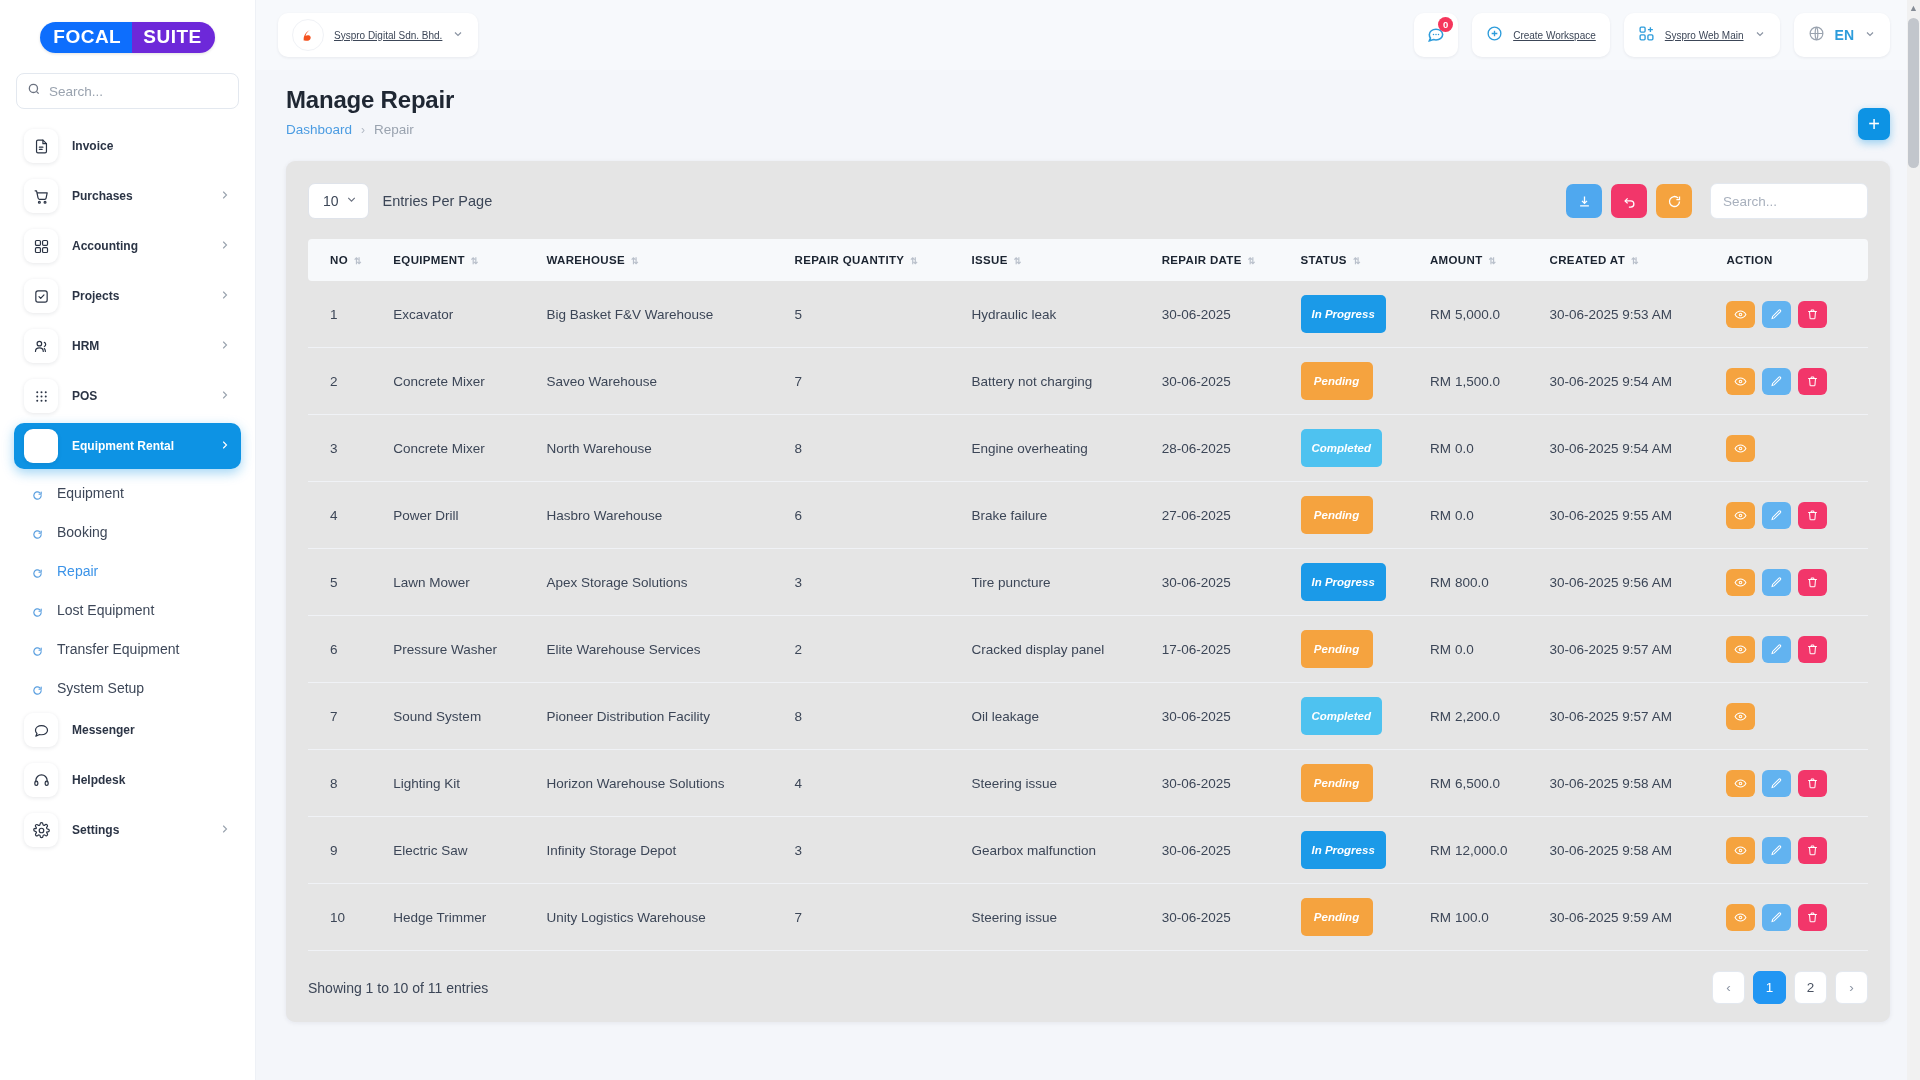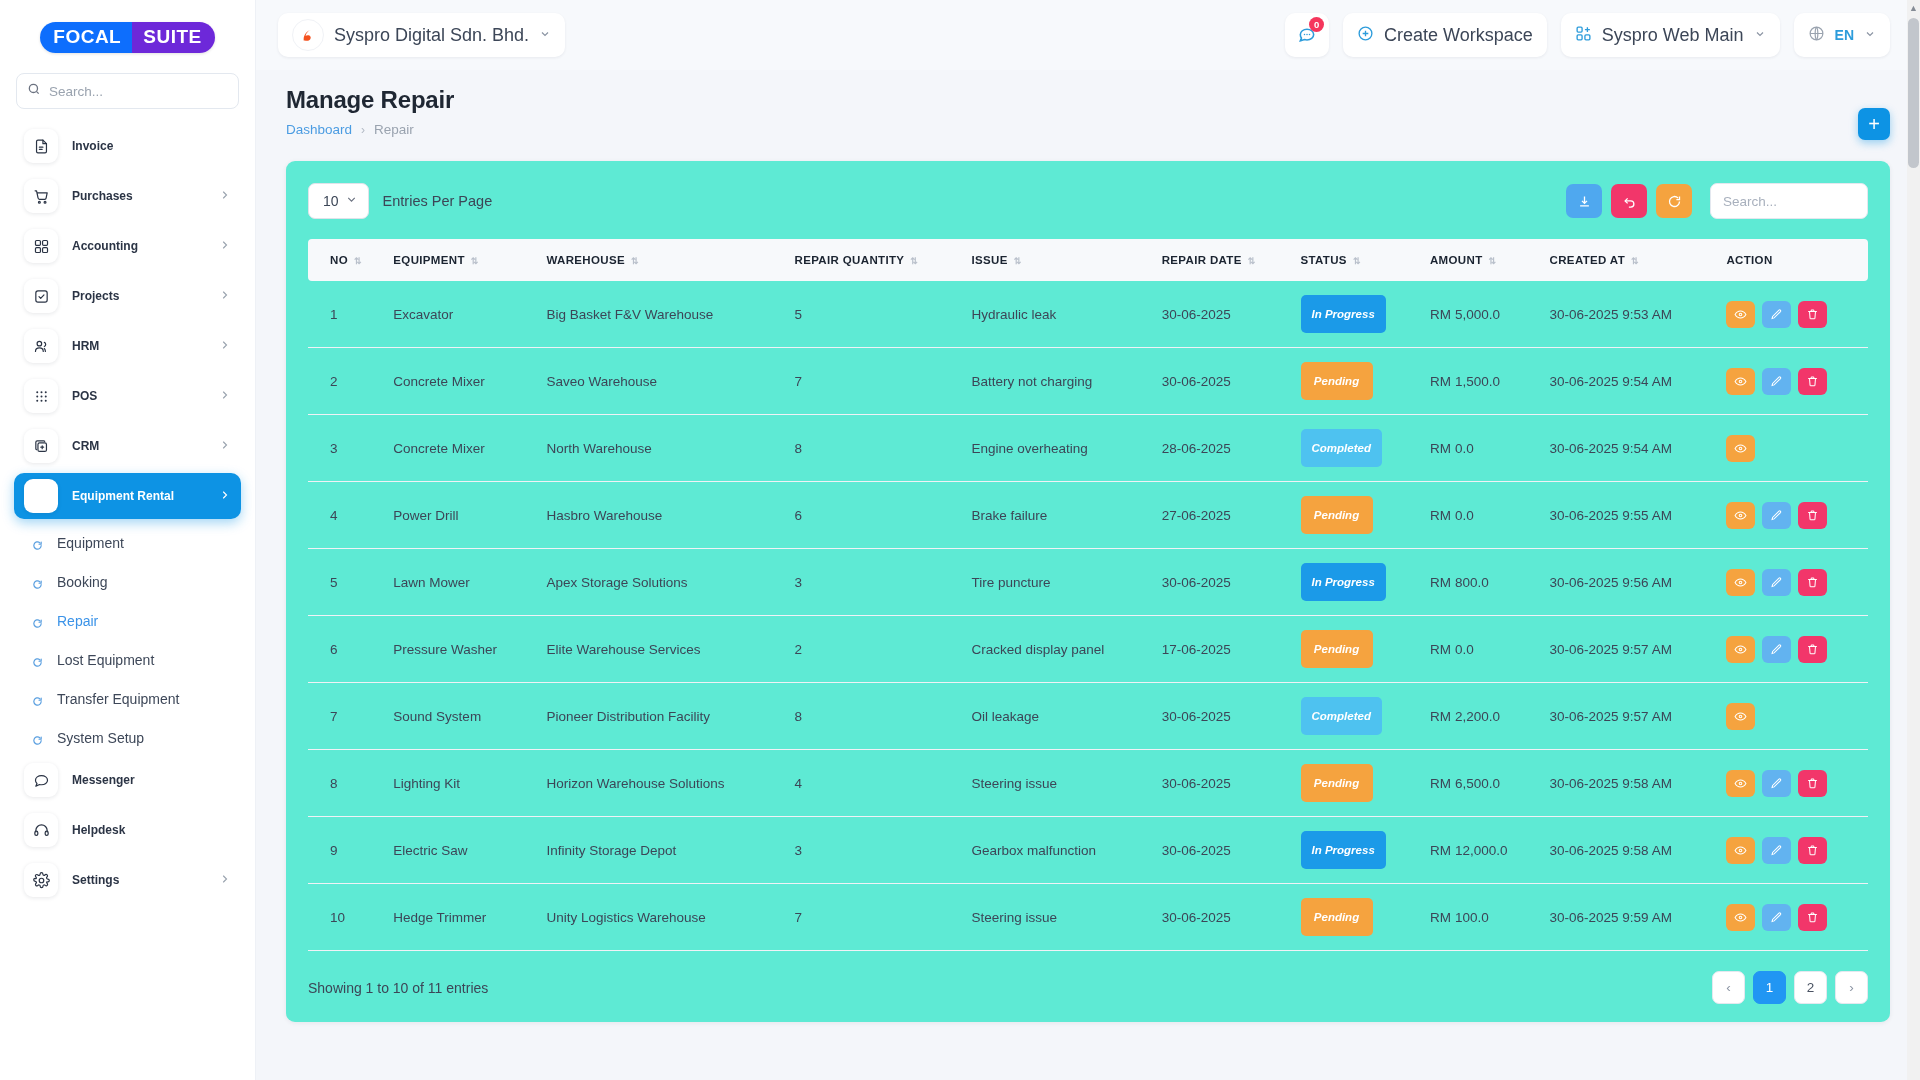--- a/index.html
+++ b/index.html
@@ -68,21 +68,21 @@
 
   
   #topbar {
     height: 70px; background:#f7f9fc; display:flex; align-items:center;
     padding: 0 30px 0 22px; gap: 14px; flex:0 0 70px;
   }
   .pill {
     background:#fff; border-radius: 10px; height: 44px; display:flex; align-items:center;
     gap:10px; padding: 0 14px; box-shadow: 0 1px 3px rgba(22,34,51,.07); cursor:pointer;
   }
-  .pill .txt { font-size: 18px; color:#3c4657; }
+  .pill .txt { font-size: 10px; color:#3c4657;text-decoration:underline; }
   .company-logo {
     width: 32px; height:32px; border-radius:50%; background:#fff;
     border:1px solid #f0f2f6; display:flex; align-items:center; justify-content:center;
     flex:0 0 32px;
   }
   .spacer { flex:1; }
   .chat-btn {
     width:44px; height:44px; border-radius:10px; background:#fff; position:relative;
     display:flex; align-items:center; justify-content:center; cursor:pointer;
     box-shadow: 0 1px 3px rgba(22,34,51,.07);
@@ -104,21 +104,21 @@
 
   .add-fab {
     position:absolute; right:30px; top:108px; width:32px; height:32px;
     background:#0d93e4; border-radius:7px; color:#fff; font-size:20px; line-height:1;
     display:flex; align-items:center; justify-content:center; cursor:pointer;
     box-shadow: 0 3px 9px rgba(13,147,228,.4);
   }
 
   
   .card {
-    margin: 24px 30px 0 30px; background:#5eead4; border-radius:9px;
+    margin: 24px 30px 0 30px; background:#e5e5e5; border-radius:9px;
     box-shadow: 0 1px 5px rgba(22,34,51,.07); padding: 22px 22px 18px 22px;
     display:flex; flex-direction:column; overflow:hidden;
   }
   .card-top { display:flex; align-items:center; margin-bottom: 20px; }
   .epp {
     display:flex; align-items:center; gap:6px; border:1px solid #dfe3ea; border-radius:7px;
     height:36px; padding: 0 10px 0 14px; cursor:pointer; background:#fff;
   }
   .epp .n { font-size:14px; color:#3c4657; }
   .epp-label { font-size:14.5px; color:#3c4657; margin-left:14px; }
@@ -280,33 +280,20 @@
             <circle cx="18" cy="6" r="1.4"></circle>
             <circle cx="6" cy="12" r="1.4"></circle>
             <circle cx="12" cy="12" r="1.4"></circle>
             <circle cx="18" cy="12" r="1.4"></circle>
             <circle cx="6" cy="18" r="1.4"></circle>
             <circle cx="12" cy="18" r="1.4"></circle>
             <circle cx="18" cy="18" r="1.4"></circle>
           </svg>
         </span>
       <span class="lbl">POS</span>
-      <span class="chev"><svg width="12" height="12" viewBox="0 0 24 24" fill="none" stroke="#9aa3af" stroke-width="2.3" stroke-linecap="round">
-            <path d="M9 6l6 6-6 6"></path>
-          </svg></span>
-    </div>
-    <div class="nav-item">
-      <span class="ico">
-          <svg width="17" height="17" viewBox="0 0 24 24" fill="none" stroke="#2b3445" stroke-width="1.7" stroke-linecap="round" stroke-linejoin="round">
-            <rect x="7" y="7" width="12" height="12" rx="2.2"></rect>
-            <path d="M5 16.5A2 2 0 0 1 4 15V6a2 2 0 0 1 2-2h9c.6 0 1.1.2 1.5.6"></path>
-            <path d="M13 11v4M11 13h4"></path>
-          </svg>
-        </span>
-      <span class="lbl">CRM</span>
       <span class="chev"><svg width="12" height="12" viewBox="0 0 24 24" fill="none" stroke="#9aa3af" stroke-width="2.3" stroke-linecap="round">
             <path d="M9 6l6 6-6 6"></path>
           </svg></span>
     </div>
     <div class="nav-item active">
       <span class="ico">
           <svg width="17" height="17" viewBox="0 0 24 24" fill="none" stroke="#fff" stroke-width="1.7" stroke-linecap="round" stroke-linejoin="round">
             <rect x="2.5" y="6.5" width="11" height="9" rx="1.6"></rect>
             <path d="M13.5 10h3.6l3.4 3.3v2.2h-7z"></path>
             <circle cx="7" cy="18" r="1.6"></circle>

